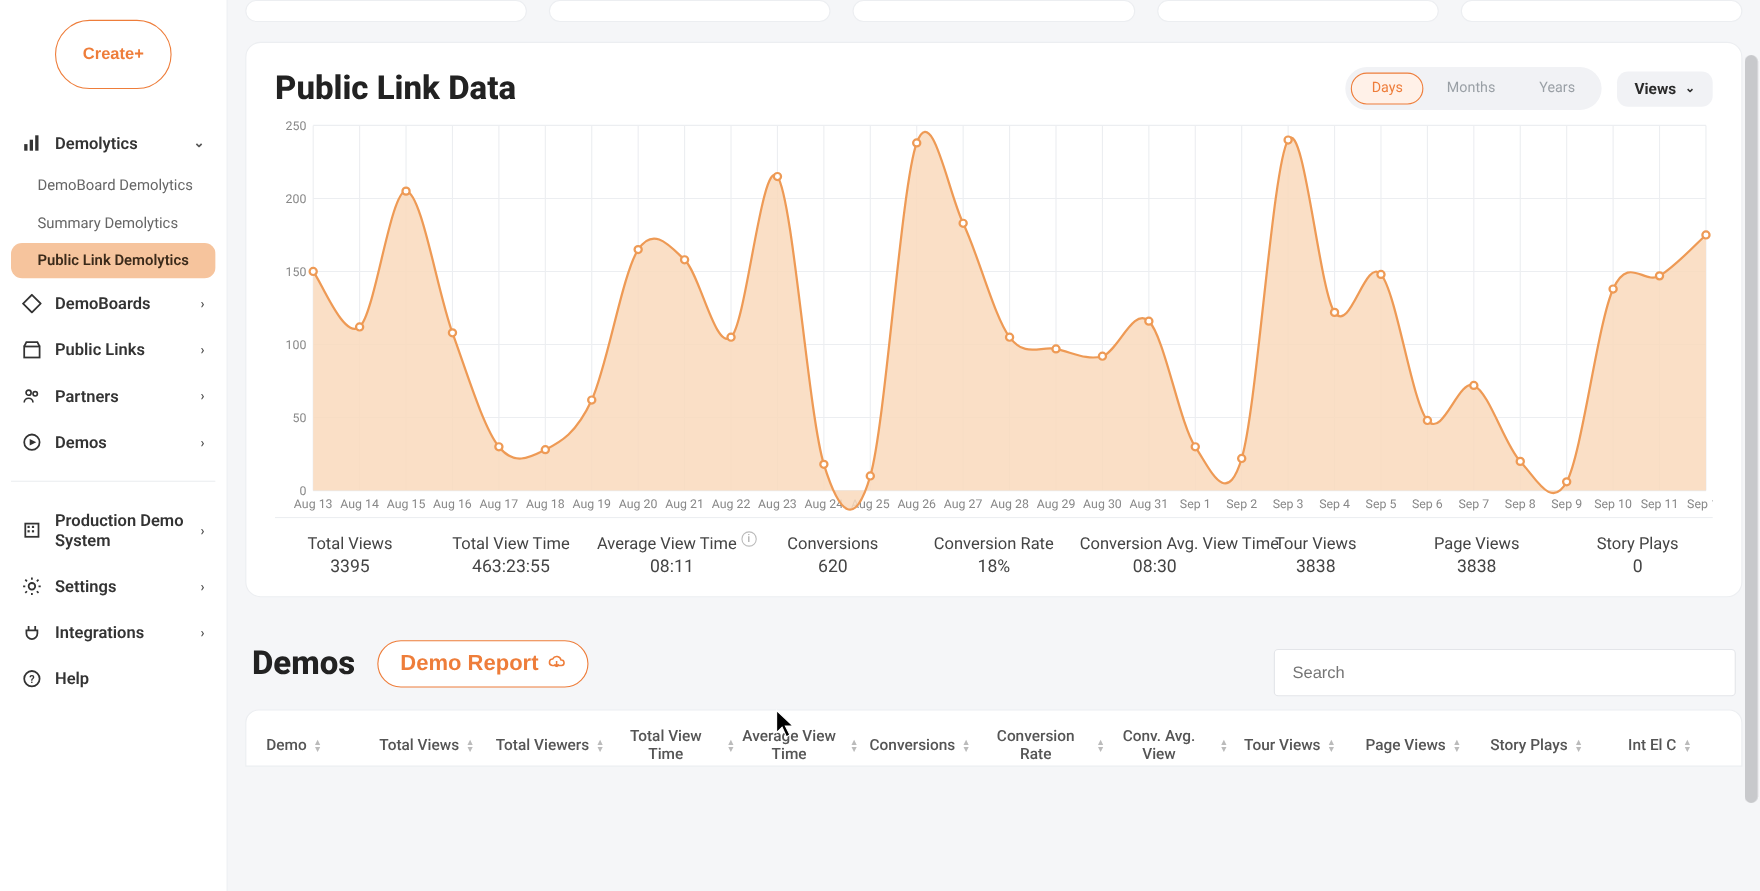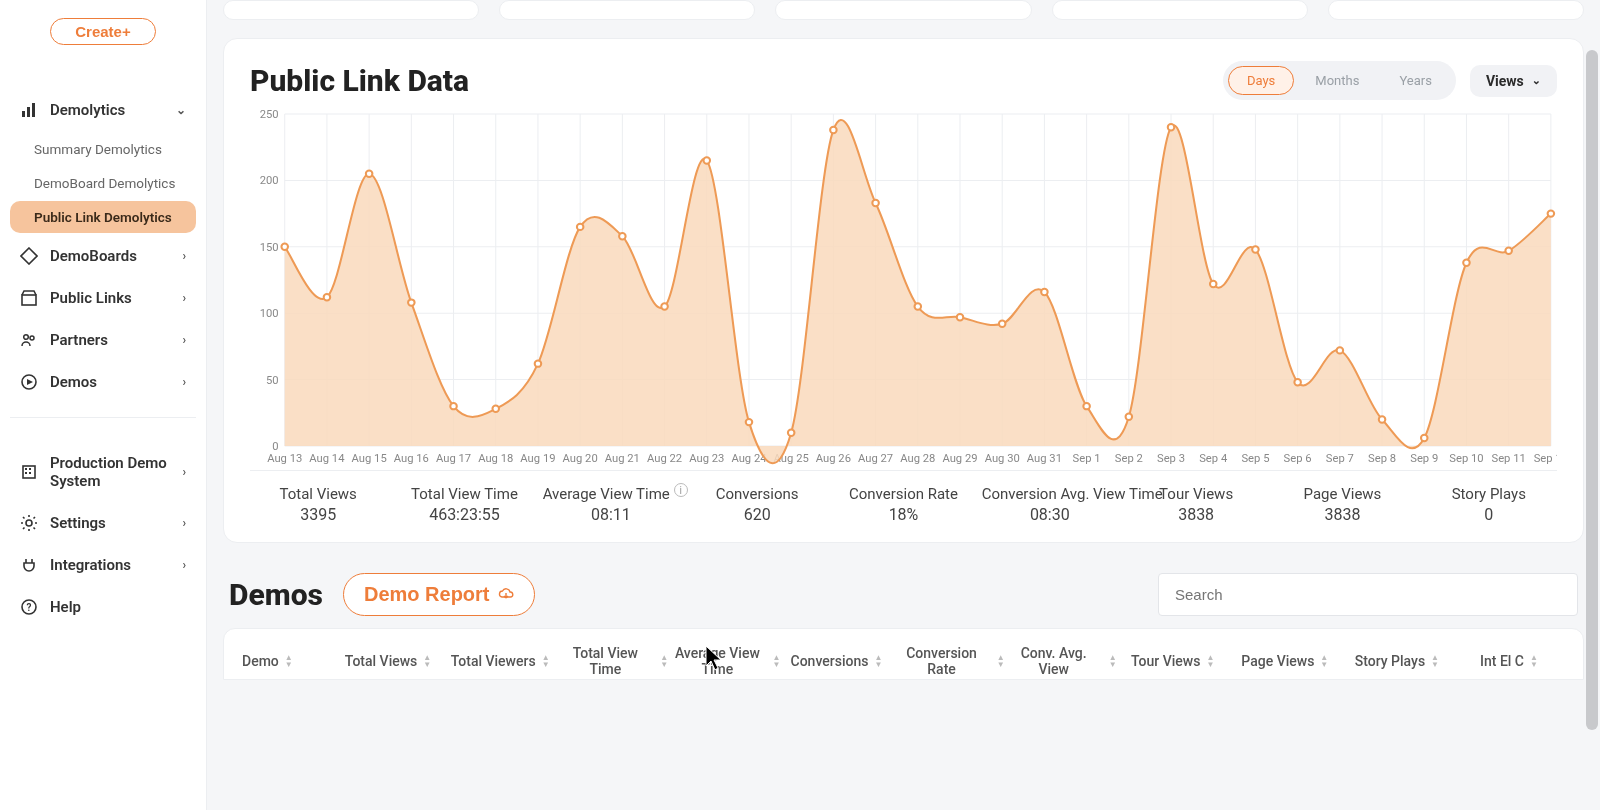--- a/index.html
+++ b/index.html
@@ -25,26 +25,26 @@
     align-items: center;
     gap: 10px;
     padding: 0 6px 10px 6px;
   }
   .logo-mark {
     width: 32px; height: 32px;
     color: #ee7d3a;
   }
   .logo-text { font-size: 20px; font-weight: 700; color: #222; letter-spacing: -0.5px; }
   .create-btn {
-    margin: 18px auto 44px auto;
+    margin: 18px auto 28px auto;
     border: 1.5px solid #ee7d3a;
     color: #ee7d3a;
     background: #fff;
     border-radius: 999px;
-    padding: 4px 24px;
+    padding: 22px 24px;
     font-size: 15px;
     font-weight: 600;
     display: inline-flex;
     align-items: center;
     gap: 0;
     cursor: pointer;
   }
   .nav { flex: 1; overflow-y: auto; }
   .nav-item {
     display: flex;
@@ -64,21 +64,21 @@
     color: #666;
     border-radius: 10px;
     cursor: pointer;
     margin: 2px 0;
   }
   .nav-sub.active {
     background: #f6c49d;
     color: #3b2a1a;
     font-weight: 600;
   }
-  .nav-bottom { border-top: 1px solid #eceef1; padding-top: 24px; margin-top: 14px; }
+  .nav-bottom { border-top: 1px solid #eceef1; padding-top: 14px; margin-top: 14px; }
   .nav-icon { width: 18px; height: 18px; display:inline-flex; align-items:center; justify-content:center; color:#333; }
   
   .main {
     flex: 1;
     overflow-y: auto;
     padding: 0 16px 40px 16px;
     position: relative;
   }
   
   .top-cards { display: flex; gap: 20px; margin-bottom: 18px; }
@@ -176,20 +176,21 @@
     cursor: pointer;
   }
   .search-input {
     margin-left: auto;
     width: 420px;
     padding: 12px 16px;
     border: 1px solid #e3e5e9;
     border-radius: 4px;
     font-size: 15px;
     background: #fff;
+    margin-top: 17px;
   }
   
   .table-head {
     background: #fff;
     border: 1px solid #eceef1;
     border-radius: 12px 12px 0 0;
     display:flex;
     padding: 16px 18px 2px 18px;
     gap: 0;
     overflow: hidden;
@@ -235,22 +236,22 @@
         <span class="nav-icon">
             <svg viewBox="0 0 18 18" width="18" height="18">
               <rect x="2" y="10" width="3" height="6" fill="#333"></rect>
               <rect x="7" y="6" width="3" height="10" fill="#333"></rect>
               <rect x="12" y="2" width="3" height="14" fill="#333"></rect>
             </svg>
           </span>
         <span>Demolytics</span>
         <span class="chev">⌄</span>
       </div>
+      <div class="nav-sub">DemoBoard Demolytics</div>
       <div class="nav-sub">Summary Demolytics</div>
-      <div class="nav-sub">DemoBoard Demolytics</div>
       <div class="nav-sub active">Public Link Demolytics</div>
 
       <div class="nav-item">
         <span class="nav-icon">
             <svg viewBox="0 0 18 18" width="18" height="18">
               <path d="M9 1 L17 9 L9 17 L1 9 Z" fill="none" stroke="#333" stroke-width="1.6"></path>
             </svg>
           </span>
         <span>DemoBoards</span>
         <span class="chev">›</span>

